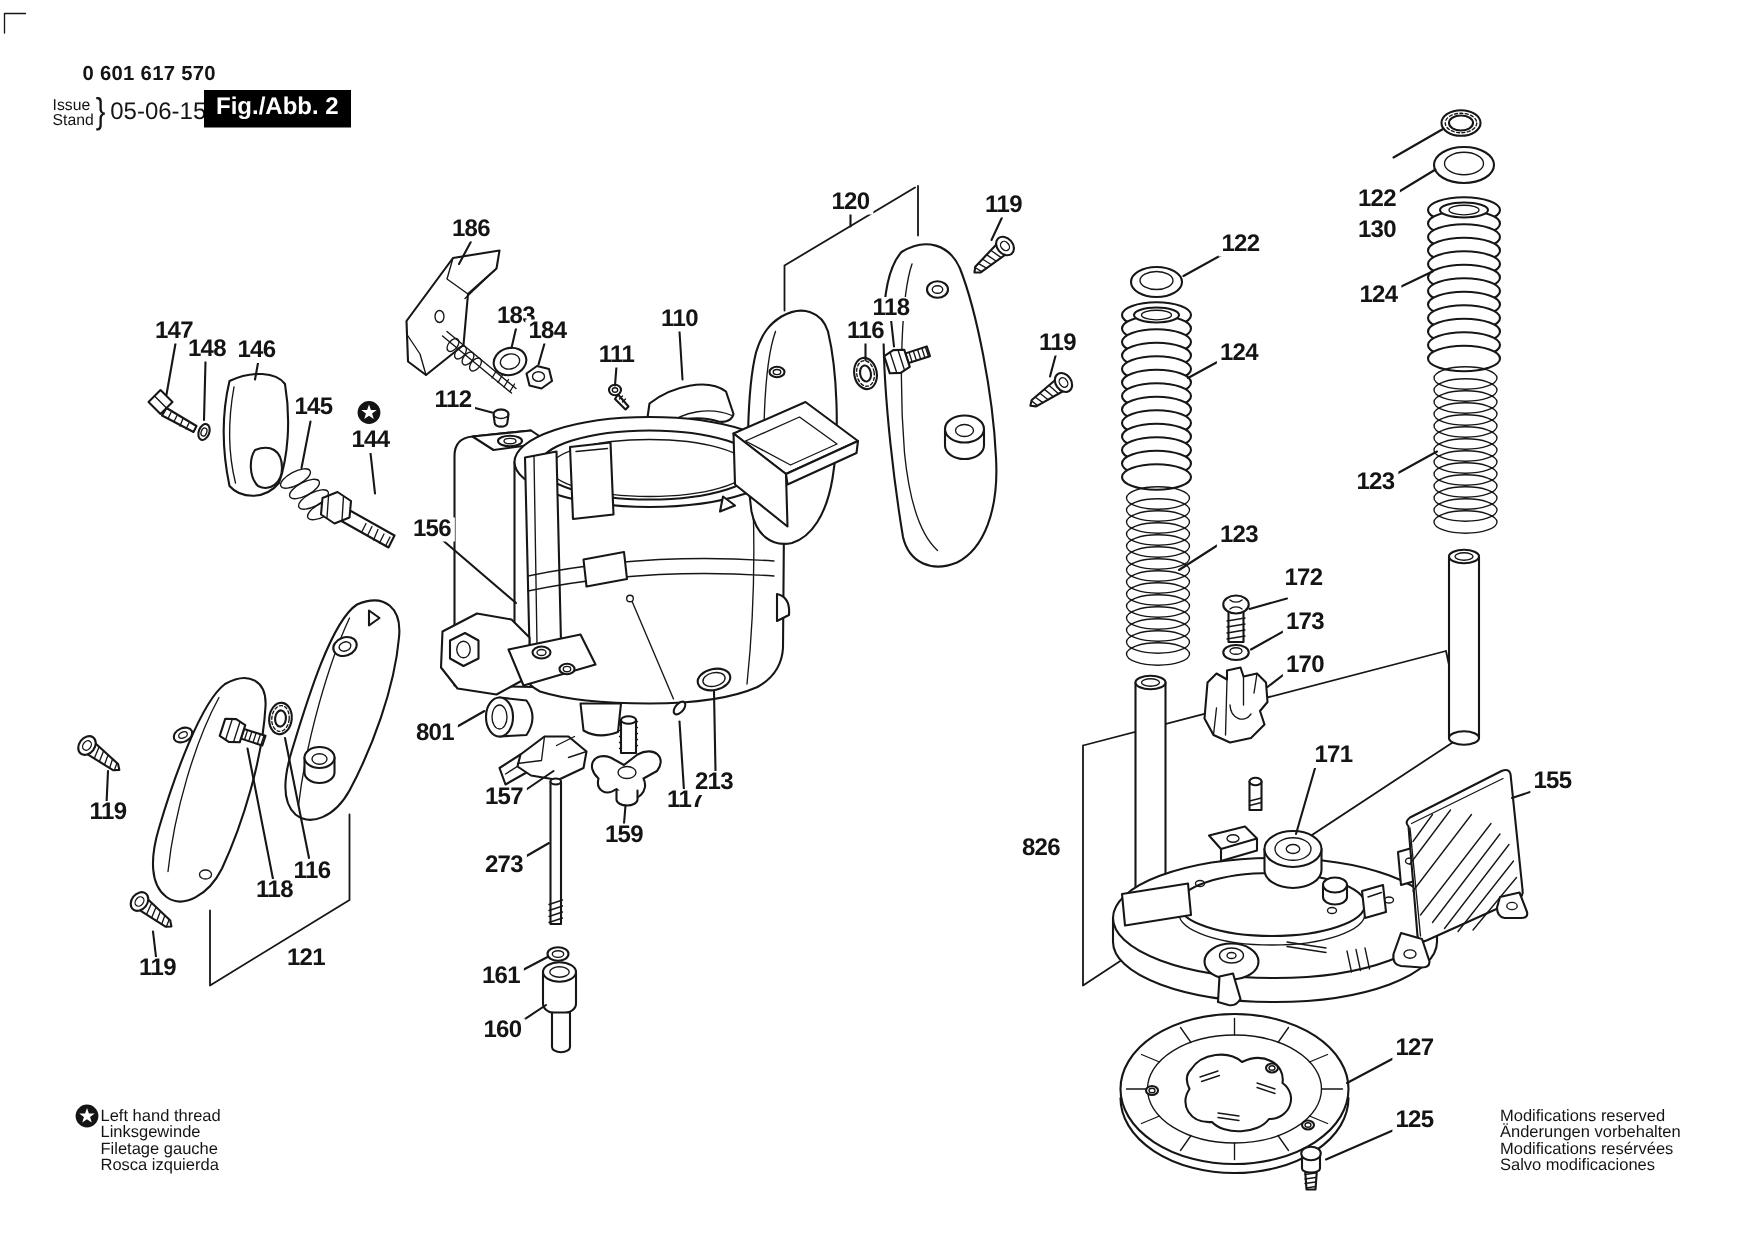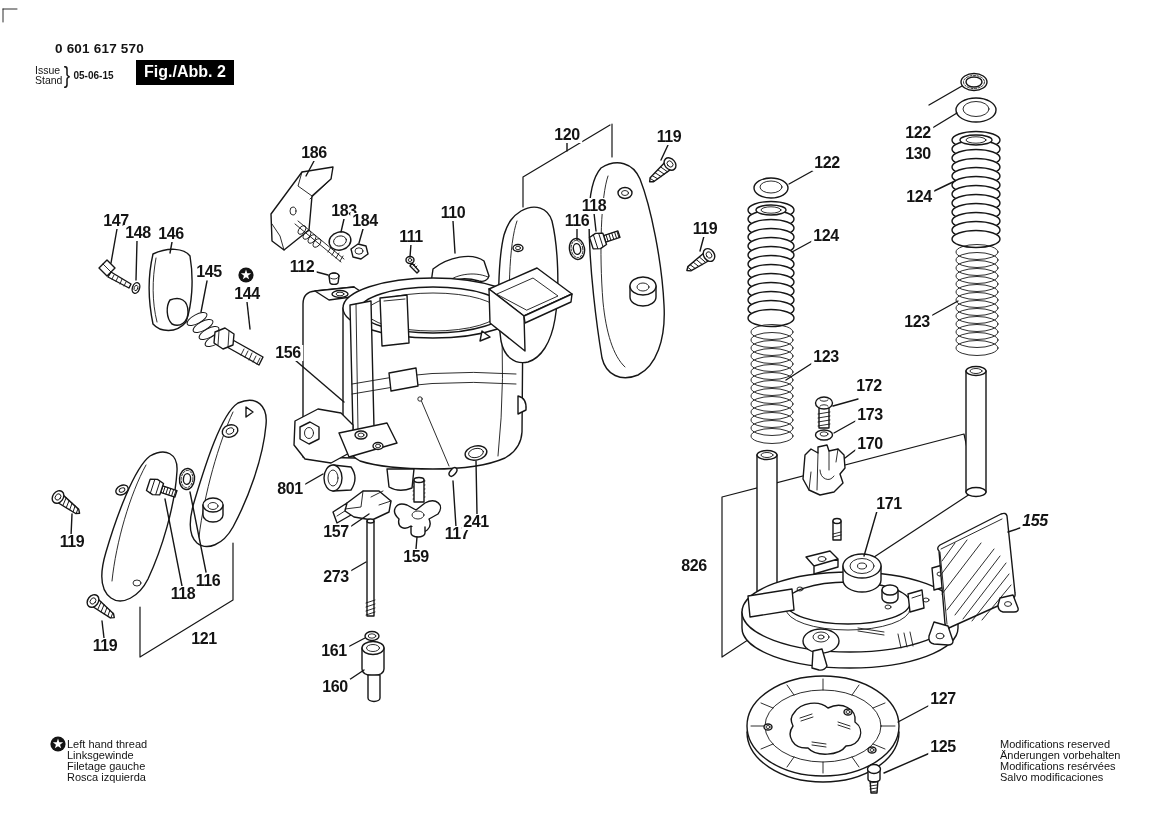--- a/index.html
+++ b/index.html
@@ -12,21 +12,21 @@
   .ldr{stroke-width:1.05;}
   .brk{stroke-width:1.2;}
   .blk{fill:#141414;stroke:none;}
   .wht{fill:#ffffff;stroke:none;}
   .part-label{position:absolute;transform:translate(-50%,-50%);font-weight:bold;font-size:16px;
               letter-spacing:-0.4px;background:#fff;padding:0 2px;line-height:1;white-space:nowrap;}
   .hdr-pn{position:absolute;left:55px;top:41px;font-size:13.5px;font-weight:bold;letter-spacing:0.2px;}
   .issue-block{position:absolute;left:35px;top:61px;display:flex;align-items:center;}
   .issue-words{display:flex;flex-direction:column;font-size:10.5px;line-height:10px;}
   .issue-brace{font-size:24px;font-weight:300;margin:0 2px 0 1px;transform:scaleX(.8);}
-  .issue-date{font-size:10px;font-weight:bold;}
+  .issue-date{font-size:16px;font-weight:normal;}
   .figbox{position:absolute;left:136px;top:60px;background:#000;color:#fff;font-size:16px;
           font-weight:bold;padding:3px 8px 4px 8px;}
   .legend-line{position:absolute;font-size:11px;line-height:11px;white-space:nowrap;}
 </style>
 </head>
 <body>
 
 <div id="page">
 
 <svg width="1169" height="826" viewBox="0 0 1169 826">
@@ -528,28 +528,28 @@
       <div class="part-label" style="left: 826px; top: 357px;">123</div>
       <div class="part-label" style="left: 288px; top: 353px;">156</div>
       <div class="part-label" style="left: 869px; top: 386px;">172</div>
       <div class="part-label" style="left: 870px; top: 415px;">173</div>
       <div class="part-label" style="left: 870px; top: 444px;">170</div>
       <div class="part-label" style="left: 290px; top: 489px;">801</div>
       <div class="part-label" style="left: 336px; top: 532px;">157</div>
       <div class="part-label" style="left: 336px; top: 577px;">273</div>
       <div class="part-label" style="left: 416px; top: 557px;">159</div>
       <div class="part-label" style="left: 457px; top: 534px;">117</div>
-      <div class="part-label" style="left: 476px; top: 522px;">241</div>
+      <div class="part-label" style="left: 476px; top: 522px;">213</div>
       <div class="part-label" style="left: 72px; top: 542px;">119</div>
       <div class="part-label" style="left: 183px; top: 594px;">118</div>
       <div class="part-label" style="left: 208px; top: 581px;">116</div>
       <div class="part-label" style="left: 105px; top: 646px;">119</div>
       <div class="part-label" style="left: 204px; top: 639px;">121</div>
       <div class="part-label" style="left: 334px; top: 651px;">161</div>
       <div class="part-label" style="left: 335px; top: 687px;">160</div>
       <div class="part-label" style="left: 694px; top: 566px;">826</div>
       <div class="part-label" style="left: 889px; top: 504px;">171</div>
-      <div class="part-label" style="left: 1035px; top: 521px; font-style: italic;">155</div>
+      <div class="part-label" style="left: 1035px; top: 521px;">155</div>
       <div class="part-label" style="left: 943px; top: 699px;">127</div>
       <div class="part-label" style="left: 943px; top: 747px;">125</div>
     </div>
 
 </div>
 
 </body></html>

